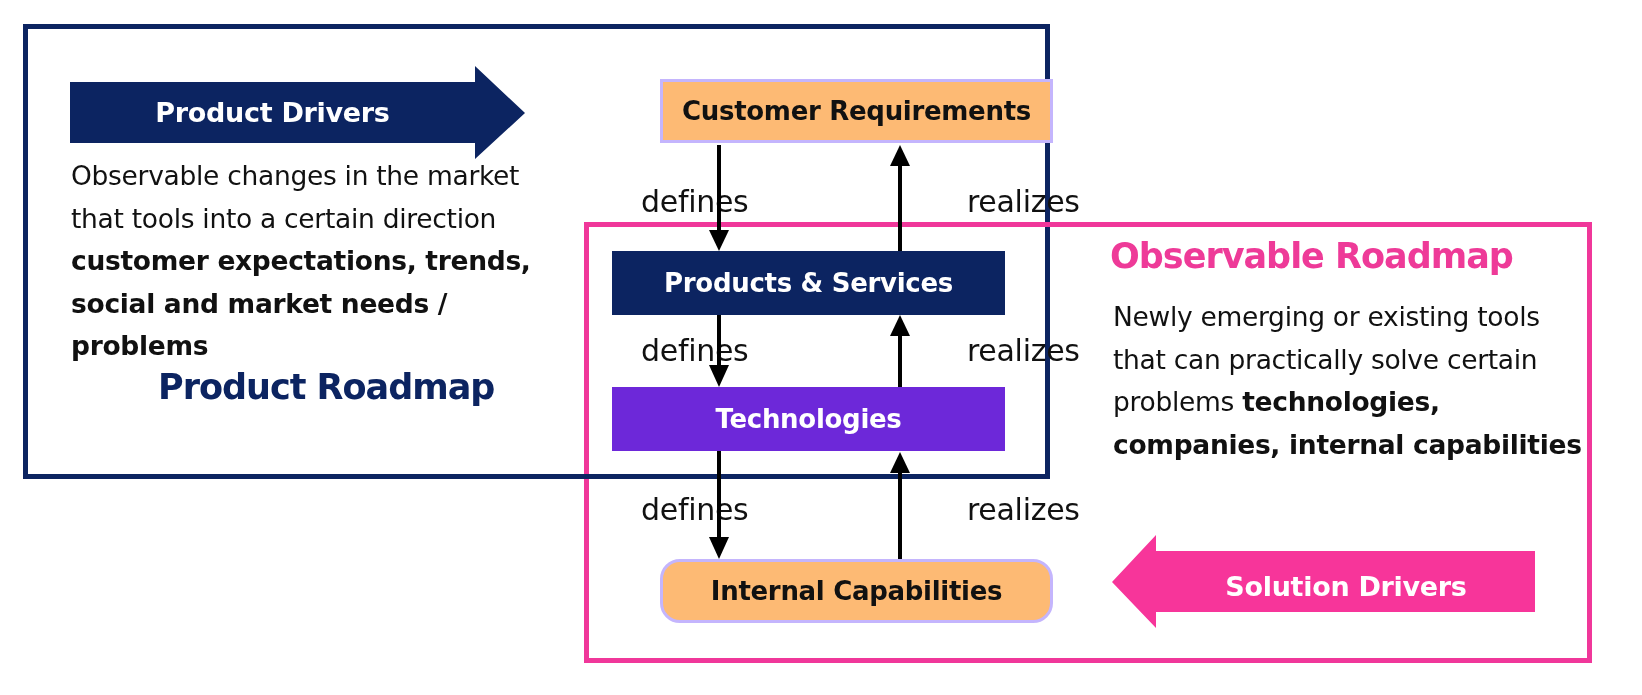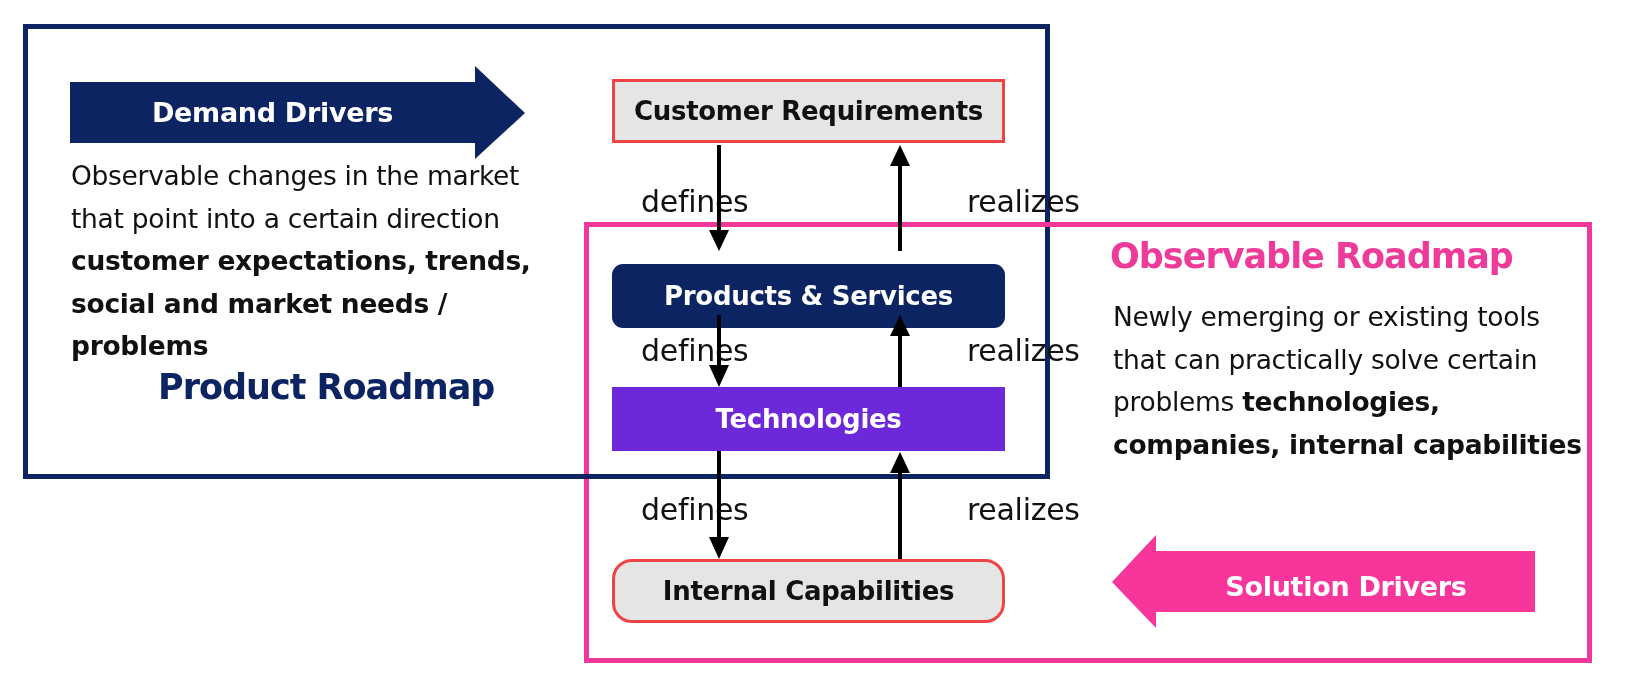--- a/index.html
+++ b/index.html
@@ -25,21 +25,21 @@
   .desc b { font-weight: bold; }
 
   .roadmap-title { position: absolute; font-family: "DejaVu Sans", sans-serif; font-weight: bold;
                    font-size: 35px; z-index: 6; letter-spacing: -1px; }
   #product-title { left: 158px; top: 367px; color: #0c2461; }
   #tech-title { left: 1110px; top: 236px; color: #ee3a98; }
 
   .node { position: absolute; left: 612px; width: 393px; height: 64px; box-sizing: border-box;
           display: flex; align-items: center; justify-content: center; z-index: 7;
           font-family: "DejaVu Sans", sans-serif; font-weight: bold; font-size: 26px; letter-spacing: -0.3px; }
-  .node.outline { background: #e5e5e5; border: 3px solid #ef4444; color: #111; }
+  .node.outline { background: #fdba74; border: 3px solid #c4b5fd; color: #111; margin-left: 48px; }
   .node.navy { background: #0c2461; color: #ffffff; }
   .node.pink { background: #6d28d9; color: #ffffff; }
 
   .edge-label { position: absolute; font-family: "DejaVu Sans", sans-serif; font-size: 30px;
                 color: #111; z-index: 6; letter-spacing: -0.3px; margin-left: 45px; }
 
   svg#connectors { position: absolute; left: 0; top: 0; z-index: 8; pointer-events: none; }
   
   #blue-bottom-overlay { position: absolute; left: 23px; top: 474px; width: 1027px; height: 5px;
                          background: #0c2461; z-index: 4; }
@@ -48,43 +48,43 @@
 <body>
 
 <div class="frame" id="product-frame"></div>
 <div class="frame" id="tech-frame"></div>
 <div id="pink-top-overlay"></div>
 <div id="blue-bottom-overlay"></div>
 
 <svg class="arrow-shape" style="left:70px; top:66px;" width="456" height="94" viewBox="0 0 456 94">
   <polygon points="0,16 405,16 405,0 455,47 405,93 405,77 0,77" fill="#0c2461"></polygon>
 </svg>
-<div class="arrow-label" style="left:70px; top:82px; width:405px; height:61px;">Demand Drivers</div>
+<div class="arrow-label" style="left:70px; top:82px; width:405px; height:61px;">Product Drivers</div>
 
 <div class="desc" style="left:71px; top:155px; width:470px;">
-  <span>Observable changes in the market that point into a certain direction</span>
+  <span>Observable changes in the market that tools into a certain direction</span>
   <b>customer expectations, trends, social and market needs / problems</b>
 </div>
 <div class="roadmap-title" id="product-title">Product Roadmap</div>
 
 <div class="roadmap-title" id="tech-title">Observable Roadmap</div>
 <div class="desc" style="left:1113px; top:296px; width:470px;">
   <span>Newly emerging or existing tools that can practically solve certain problems</span>
   <b>technologies, companies, internal capabilities</b>
 </div>
 
 <svg class="arrow-shape" style="left:1112px; top:535px;" width="424" height="94" viewBox="0 0 424 94">
   <polygon points="0,47 44,0 44,16 423,16 423,77 44,77 44,93" fill="#f7359a"></polygon>
 </svg>
 <div class="arrow-label" style="left:1156px; top:551px; width:380px; height:70px;">Solution Drivers</div>
 
 <div class="node outline" style="top:79px;">
   <span>Customer Requirements</span>
 </div>
-<div class="node navy" style="top:264px;border-radius:11px;">
+<div class="node navy" style="top:251px;">
   <span>Products &amp; Services</span>
 </div>
 <div class="node pink" style="top:387px;">
   <span>Technologies</span>
 </div>
 <div class="node outline" style="top:559px;border-radius:20px;">
   <span>Internal Capabilities</span>
 </div>
 
 <div class="edge-label" style="left:596px; top:184px;">defines</div>

